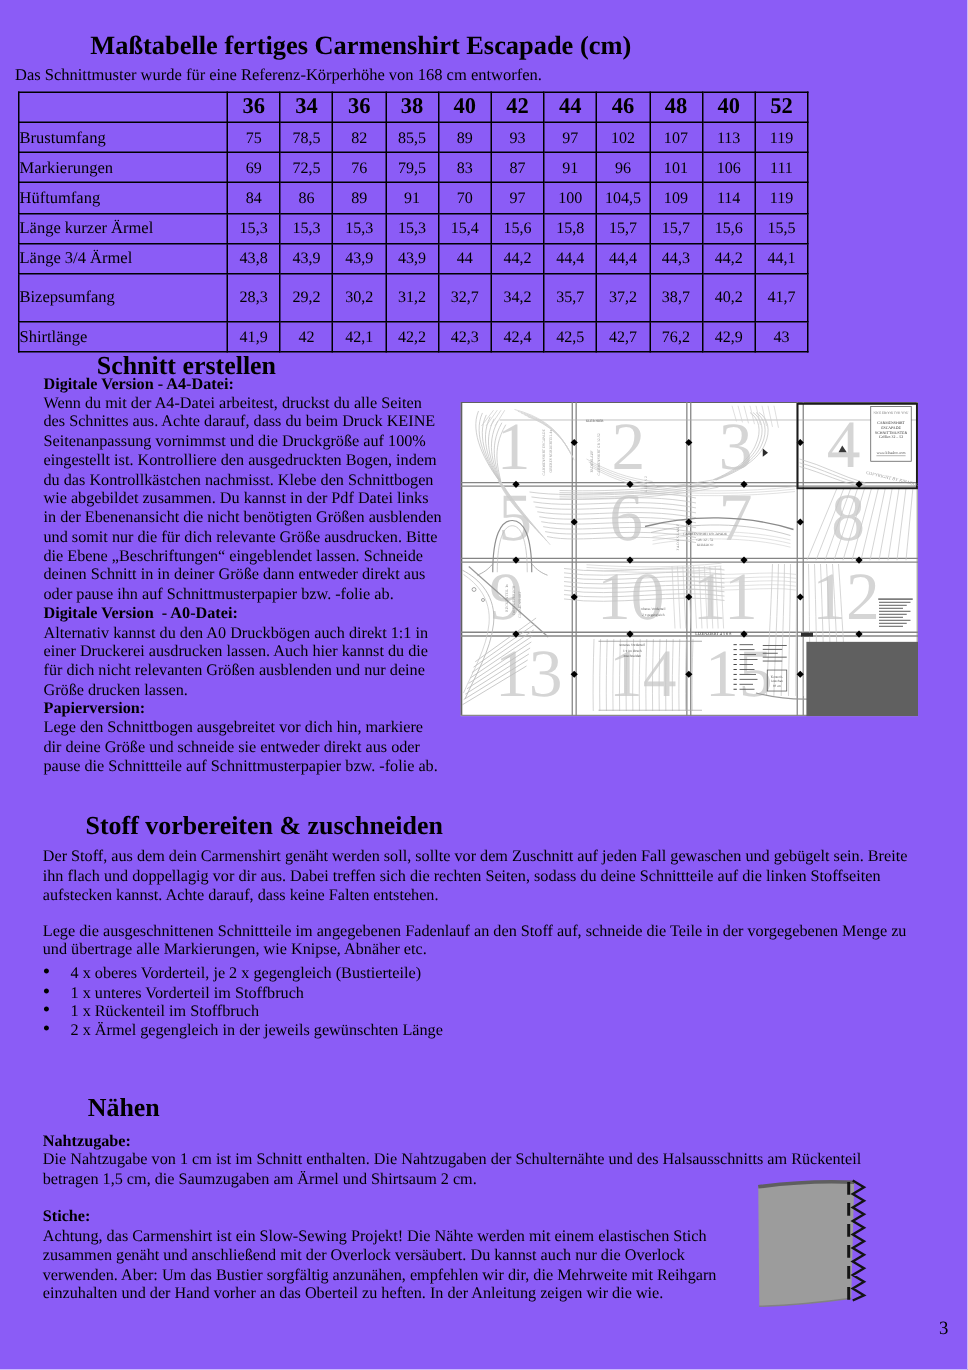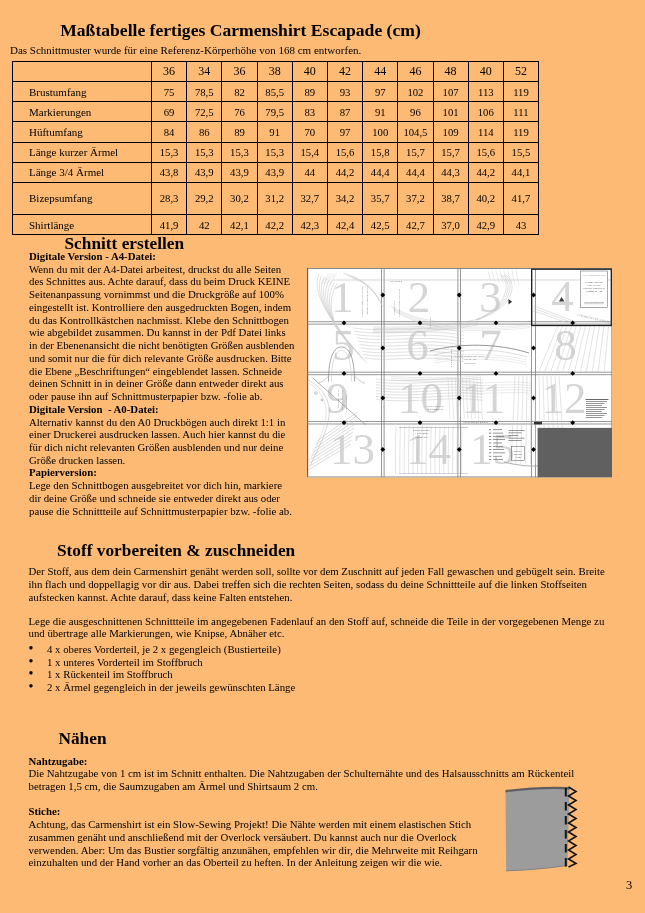--- a/index.html
+++ b/index.html
@@ -1,23 +1,23 @@
 <!DOCTYPE html>
 <html><head>
 <meta charset="utf-8">
 <style>
   html,body{margin:0;padding:0;background:#fff;}
-  #page{position:relative;width:645px;height:913px;background:#fdba74;
+  #page{position:relative;width:645px;height:913px;background:#8b5cf6;
         font-family:"Liberation Serif", serif;color:#000;overflow:hidden;}
   .abs{position:absolute;}
   table.m{border-collapse:collapse;table-layout:fixed;border:1.6px solid #000;}
   table.m td{border:1.4px solid #000;padding:0;overflow:hidden;white-space:nowrap;}
-  table.m td.lab{font-size:11px;padding-left:16px;text-align:left;}
+  table.m td.lab{font-size:11px;padding-left:0;text-align:left;}
   td.num{font-size:10.7px;text-align:center;}
-  td.hdr{font-size:12px;font-weight:normal;text-align:center;}
+  td.hdr{font-size:15px;font-weight:bold;text-align:center;}
   .h1{font-weight:bold;font-size:17.6px;line-height:20px;}
   .h2{font-weight:bold;font-size:17.3px;line-height:20px;}
   .body{font-size:10.8px;line-height:12.73px;}
   .b{font-weight:bold;}
 </style>
 </head>
 <body>
 <div id="page">
 
 <div class="abs h1" style="left:0;top:20px;width:481px;text-align:center;">Maßtabelle fertiges Carmenshirt Escapade (cm)</div>
@@ -131,21 +131,21 @@
   <tr style="height:20.2px">
           <td class="lab">Shirtlänge</td>
           <td class="num">41,9</td>
           <td class="num">42</td>
           <td class="num">42,1</td>
           <td class="num">42,2</td>
           <td class="num">42,3</td>
           <td class="num">42,4</td>
           <td class="num">42,5</td>
           <td class="num">42,7</td>
-          <td class="num">37,0</td>
+          <td class="num">76,2</td>
           <td class="num">42,9</td>
           <td class="num">43</td>
         </tr>
 </tbody>
     </table>
 
 <div class="abs h2" style="left:64.5px;top:233.5px;">Schnitt erstellen</div>
 
 <div class="abs body" style="left:29px;top:250px;width:280px;">
 <span class="b">Digitale Version - A4-Datei:</span><br>

